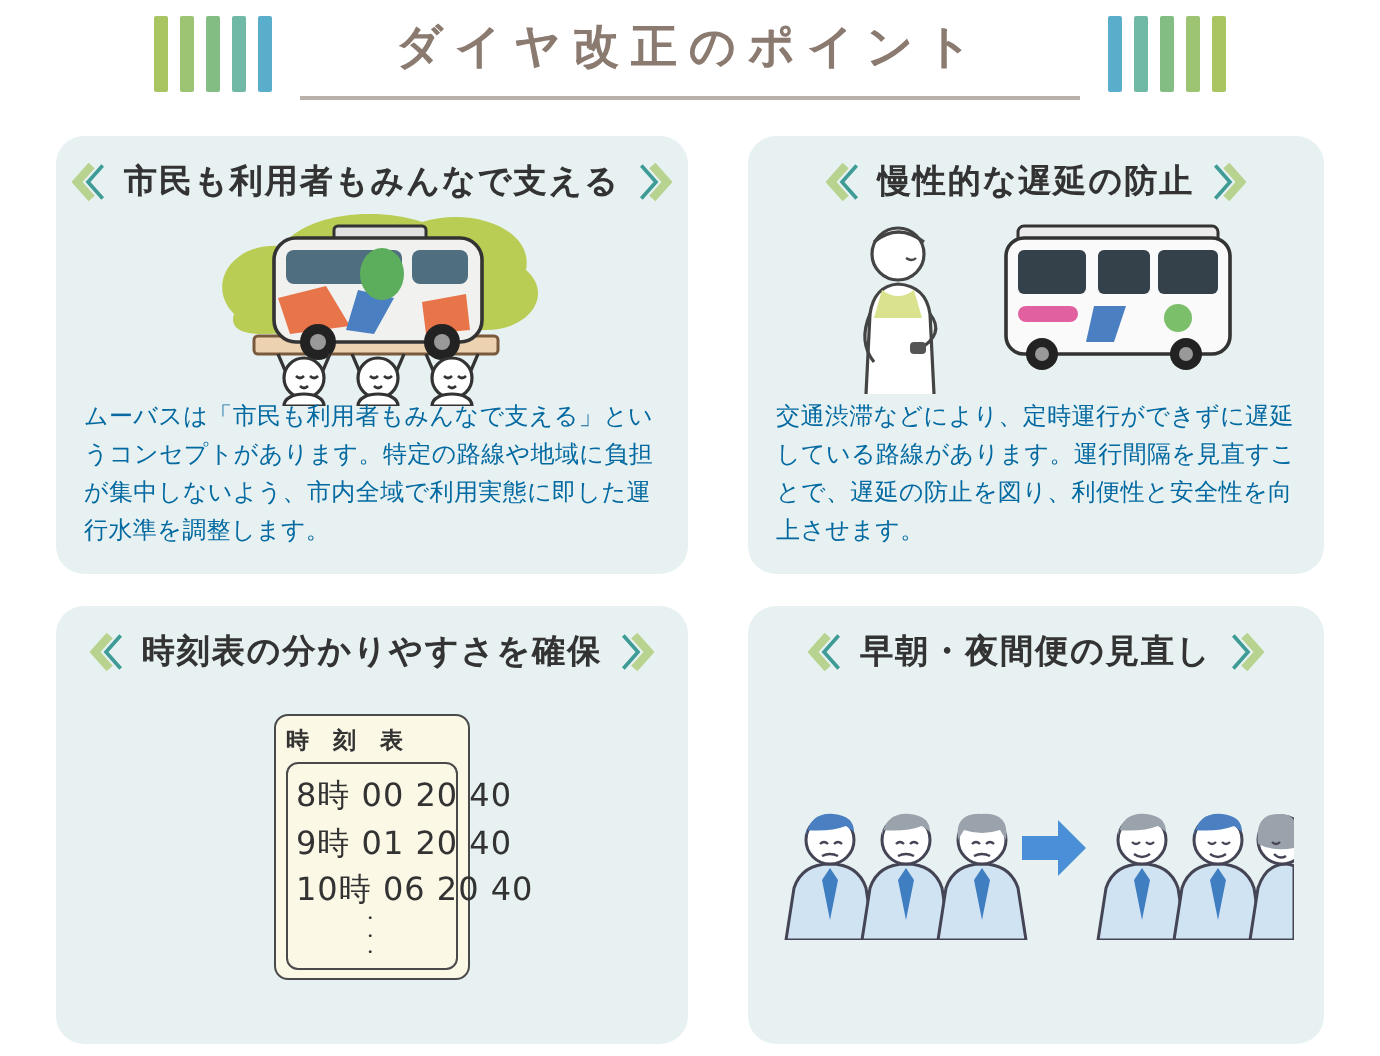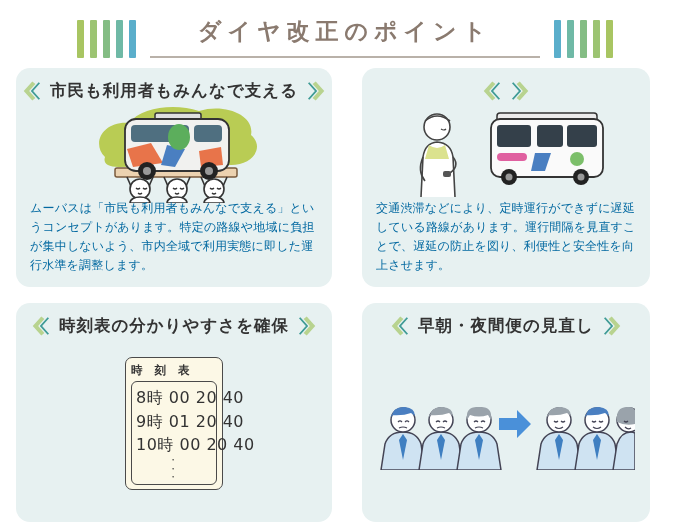--- a/index.html
+++ b/index.html
@@ -9,21 +9,21 @@
     font-family: "DejaVu Sans", sans-serif;
     color: #3b3b3b;
     overflow: hidden;
   }
   .page { width: 690px; height: 528px; position: relative; background: #fff; }
 
   
   .header {
     height: 58px;
     display: flex;
-    align-items: flex-end;
+    align-items: flex-start;
     justify-content: center;
     gap: 14px;
     padding-top: 8px;
   }
   .stripes { display: flex; gap: 6px; height: 38px; align-items: stretch; }
   .stripes span { width: 7px; border-radius: 1px; display: block; }
   .st-c1 { background: #a8c562; }
   .st-c2 { background: #9cc472; }
   .st-c3 { background: #84bd84; }
   .st-c4 { background: #6fb9a6; }
@@ -38,21 +38,21 @@
     font-size: 23px;
     font-weight: bold;
     letter-spacing: 6px;
     color: #8a7a6f;
     white-space: nowrap;
   }
 
   
   .grid {
     position: absolute;
-    left: 16px; top: 68px;
+    left: 28px; top: 68px;
     width: 634px;
     display: grid;
     grid-template-columns: 316px 288px;
     grid-template-rows: 219px 219px;
     column-gap: 30px;
     row-gap: 16px;
   }
   .panel {
     background: #e7f1f1;
     border-radius: 14px;
@@ -221,20 +221,21 @@
       </div>
       <p class="panel-body">ムーバスは「市民も利用者もみんなで支える」というコンセプトがあります。特定の路線や地域に負担が集中しないよう、市内全域で利用実態に即した運行水準を調整します。</p>
     </section>
 
     <section class="panel">
       <h2 class="panel-heading">
         <svg class="chev" viewBox="0 0 20 24">
           <polyline points="12,3 4,12 12,21" fill="none" stroke="#b8d38f" stroke-width="4.5"></polyline>
           <polyline points="18,3 10,12 18,21" fill="none" stroke="#3f9b96" stroke-width="2"></polyline>
         </svg>
+        <span>慢性的な遅延の防止</span>
         <svg class="chev" viewBox="0 0 20 24">
           <polyline points="2,3 10,12 2,21" fill="none" stroke="#3f9b96" stroke-width="2"></polyline>
           <polyline points="8,3 16,12 8,21" fill="none" stroke="#b8d38f" stroke-width="4.5"></polyline>
         </svg>
       </h2>
       <div class="illus">
         <svg width="210" height="92" viewBox="0 0 210 92">
 
           <g stroke="#444" stroke-width="1.6" fill="#ffffff">
             <circle cx="36" cy="22" r="13"></circle>
@@ -277,21 +278,21 @@
           <polyline points="2,3 10,12 2,21" fill="none" stroke="#3f9b96" stroke-width="2"></polyline>
           <polyline points="8,3 16,12 8,21" fill="none" stroke="#b8d38f" stroke-width="4.5"></polyline>
         </svg>
       </h2>
       <div class="illus">
         <div class="timetable">
           <div class="timetable-title">時 刻 表</div>
           <div class="timetable-inner">
             <div class="tt-row">8時 00 20 40</div>
             <div class="tt-row">9時 01 20 40</div>
-            <div class="tt-row">10時 00 20 40</div>
+            <div class="tt-row">10時 06 20 40</div>
             <div class="tt-dot">・</div>
             <div class="tt-dot">・</div>
             <div class="tt-dot">・</div>
           </div>
         </div>
       </div>
     </section>
 
     <section class="panel">
       <h2 class="panel-heading">

